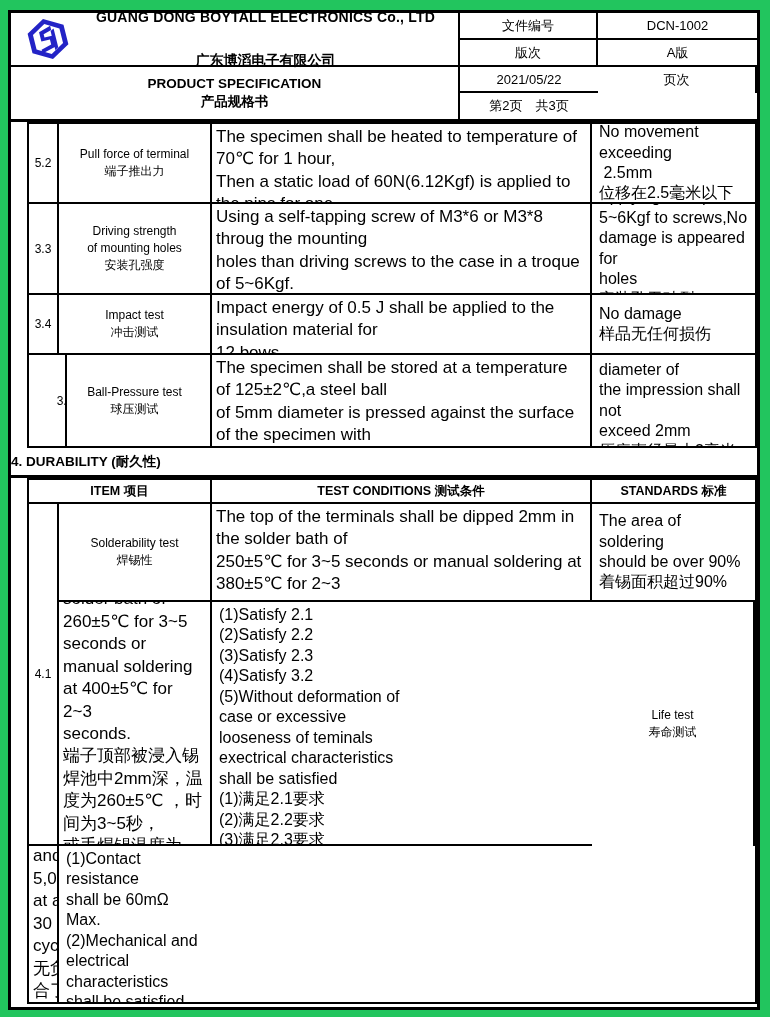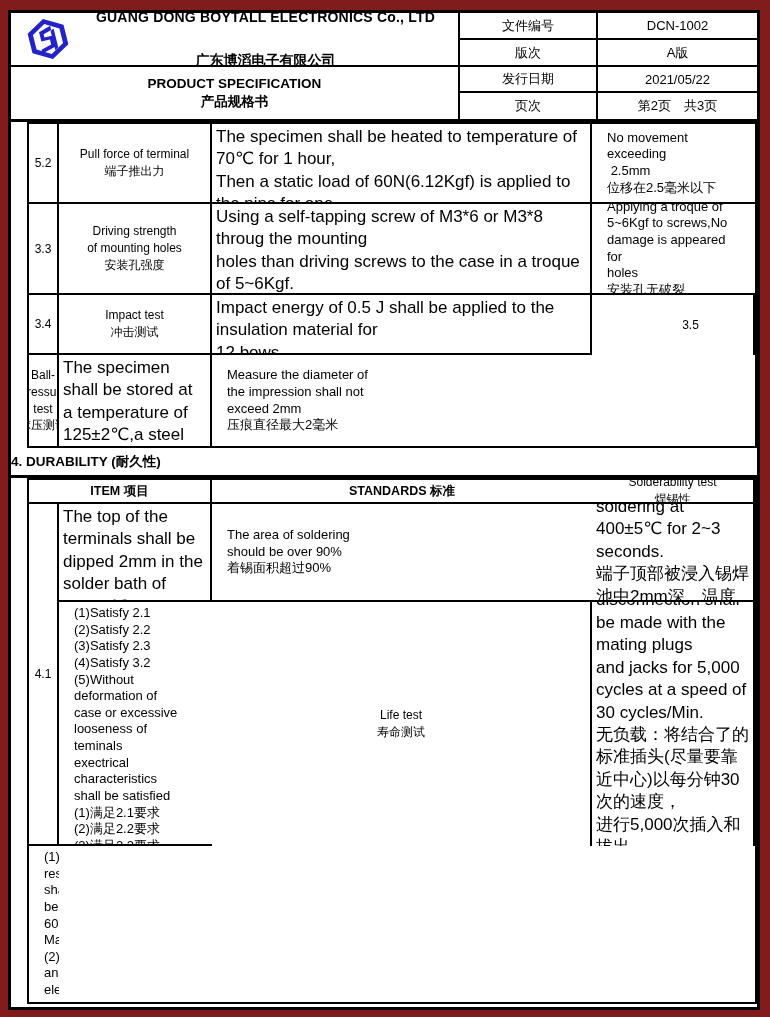--- a/index.html
+++ b/index.html
@@ -1,18 +1,18 @@
 <!DOCTYPE html>
 <html><head>
 <meta charset="utf-8">
 <style>
   * { margin:0; padding:0; box-sizing:border-box; }
   html,body { background:#ffffff; }
   .page {
-    position:relative; width:770px; height:1017px; background:#7f1d1d;
+    position:relative; width:770px; height:1017px; background:#22c55e;
     font-family:"Liberation Sans","DejaVu Sans",sans-serif; color:#000;
   }
   .frame {
     position:absolute; left:8px; top:10px; width:752px; height:1000px;
     border:3px solid #000; background:#fff;
   }
 
   
   .hdr {
     display:grid;
@@ -49,21 +49,21 @@
   }
   .t3 { grid-template-rows:80px 91px 60px 91px; }
   .t4 { grid-template-rows:24px 98px 244px 156px; }
   .c { border-right:2px solid #000; border-bottom:2px solid #000; overflow:hidden; }
   .nbr { border-right:none; }
   .nbb { border-bottom:none;padding-left:36px; }
   .num  { display:flex; align-items:center; justify-content:center; font-size:12px; }
   .item { display:flex; align-items:center; justify-content:center;
           text-align:center; font-size:12px; line-height:1.4; white-space:pre-wrap; padding:1px; }
   .cond { font-size:17px; line-height:1.32; padding:2px 4px; white-space:pre-wrap; }
-  .std  { font-size:13px; line-height:1.28; padding:3px 15px; white-space:pre-wrap; }
+  .std  { font-size:16px; line-height:1.28; padding:3px 7px; white-space:pre-wrap; }
   .vc   { display:flex; align-items:center; }
 
   
   .band {
     height:30px; border-bottom:3px solid #000; display:flex; align-items:center;
     font-weight:bold; font-size:13.5px; padding-left:0;
   }
   .colhead {
     display:flex; align-items:center; justify-content:center;
     font-weight:bold; font-size:12.5px; white-space:pre;
@@ -97,21 +97,20 @@
       <div class="hcell hb">DCN-1002</div>
 
       <div class="hcell hlabel hb">版次</div>
       <div class="hcell hb">A版</div>
 
       <div class="hdr-product">
         <div class="title-en">PRODUCT SPECIFICATION</div>
         <div class="title-cn">产品规格书</div>
       </div>
 
-      <div class="hcell hlabel hb">发行日期</div>
       <div class="hcell hb">2021/05/22</div>
 
       <div class="hcell hlabel">页次</div>
       <div class="hcell">第2页　共3页</div>
     </div>
 
     <div class="twrap">
       <div class="tbl t3">
 
         <div class="c num">5.2</div>
@@ -138,20 +137,22 @@
 damage is appeared for
 holes
 安装孔无破裂</div>
 
         <div class="c num">3.4</div>
         <div class="c item">Impact test
 冲击测试</div>
         <div class="c cond">Impact energy of 0.5 J shall be applied to the insulation material for
 12 bows.
 0.5焦耳的冲击能量施加于绝缘材料12次</div>
+        <div class="c std vc nbr">No damage
+样品无任何损伤</div>
 
         <div class="c num nbb">3.5</div>
         <div class="c item nbb">Ball-Pressure test
 球压测试</div>
         <div class="c cond nbb">The specimen shall be stored at a temperature of 125±2℃,a steel ball
 of 5mm diameter is pressed against the surface of the specimen with
 a force of 20N(2.04Kgf) for 1 hour.
 产品放在125±2℃的加热室内，用一直径5mm的铁球，作用力
 20N(2.04Kgf)，对产品表面施压1小时</div>
         <div class="c std vc nbr nbb">Measure the diameter of
@@ -160,20 +161,21 @@
 压痕直径最大2毫米</div>
       </div>
     </div>
 
     <div class="band">4. DURABILITY (耐久性)</div>
 
     <div class="twrap">
       <div class="tbl t4">
 
         <div class="c colhead span2col">ITEM 项目</div>
+        <div class="c colhead">TEST CONDITIONS 测试条件</div>
         <div class="c colhead nbr">STANDARDS 标准</div>
 
         <div class="c num spanrow">4.1</div>
 
         <div class="c item">Solderability test
 焊锡性</div>
         <div class="c cond">The top of the terminals shall be dipped 2mm in the solder bath of
 250±5℃ for 3~5 seconds or manual soldering at 380±5℃ for 2~3
 seconds.
 端子顶部被浸入锡焊池中2mm深，温度为250±5℃ ，时间为3~5秒，

